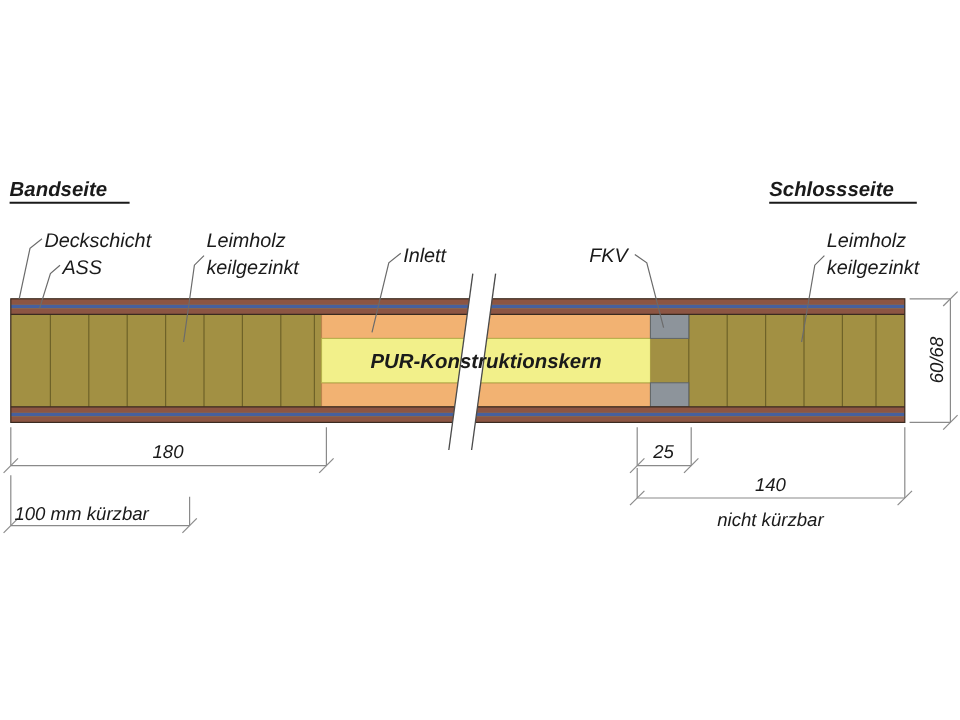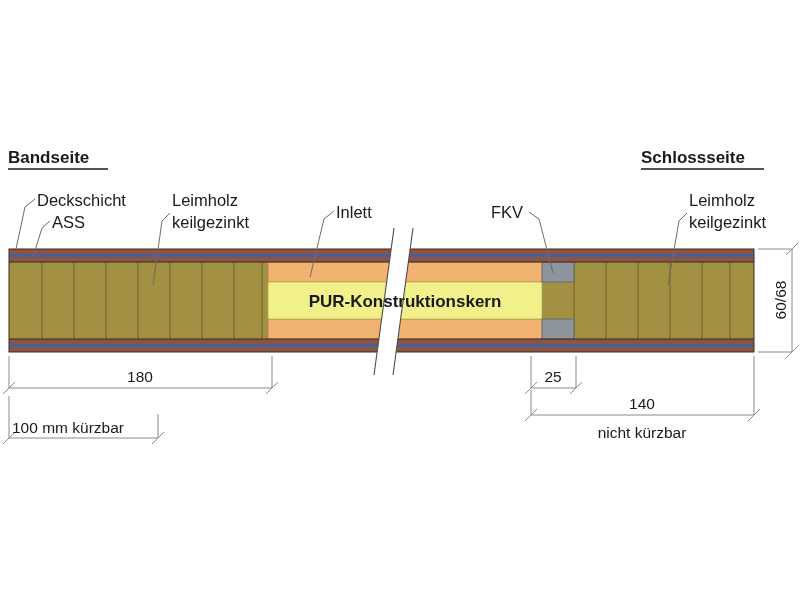--- a/index.html
+++ b/index.html
@@ -7,20 +7,21 @@
     padding: 0;
     background: #ffffff;
   }
   #stage {
     position: relative;
     width: 800px;
     height: 600px;
     background: #ffffff;
     overflow: hidden;
     font-family: "Liberation Sans", sans-serif;
+    font-style: italic;
   }
   #stage svg {
     position: absolute;
     left: 0;
     top: 0;
     width: 800px;
     height: 600px;
   }
   text {
     font-family: "Liberation Sans", sans-serif;

